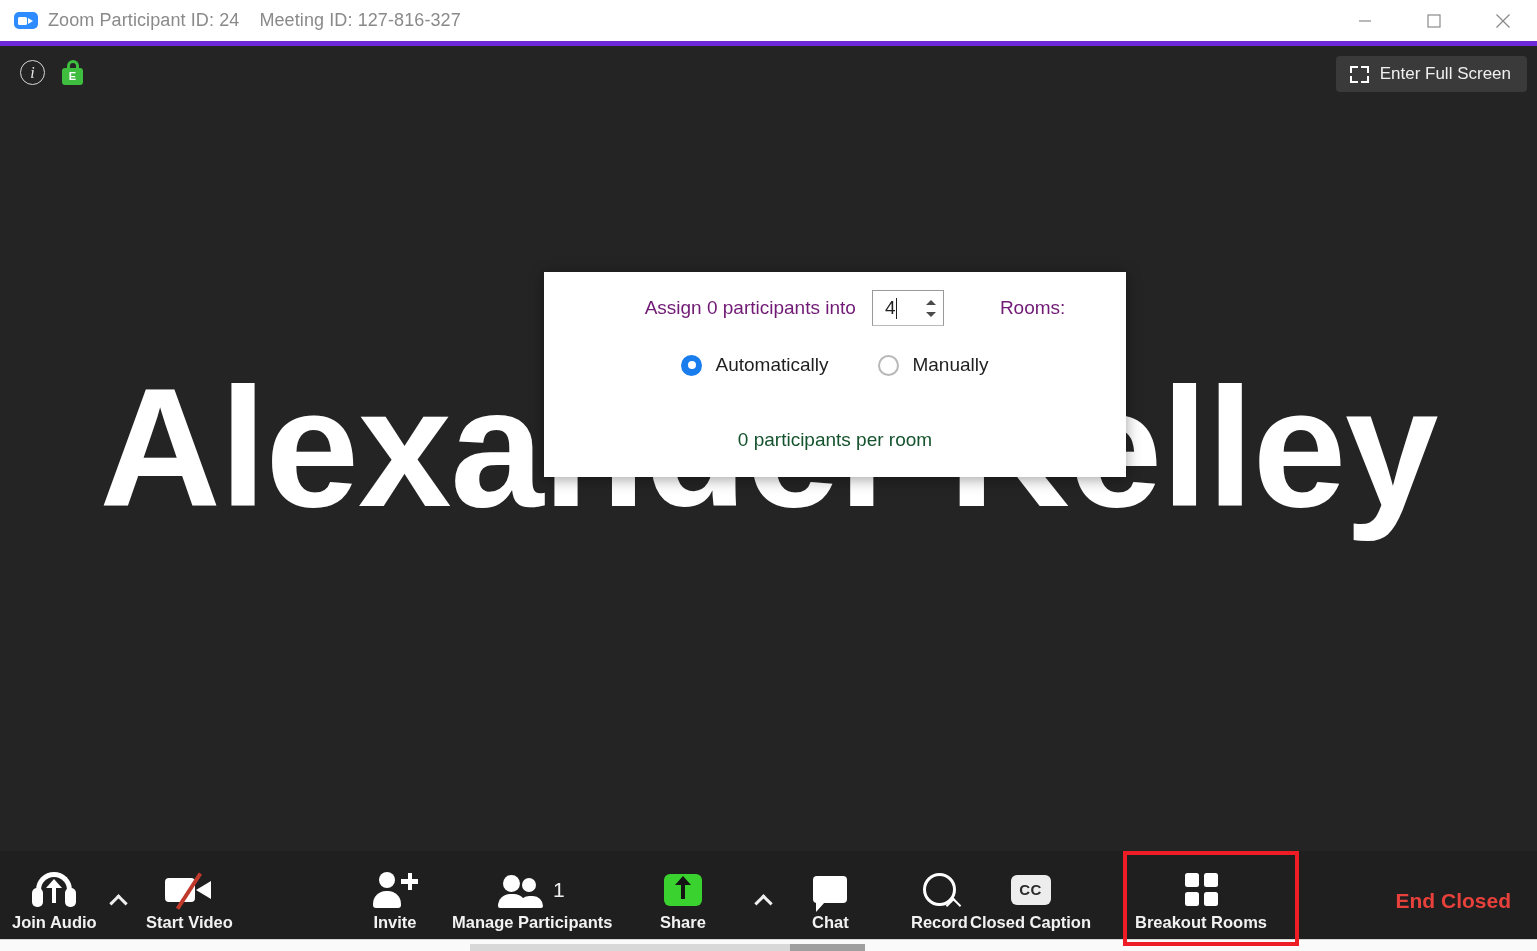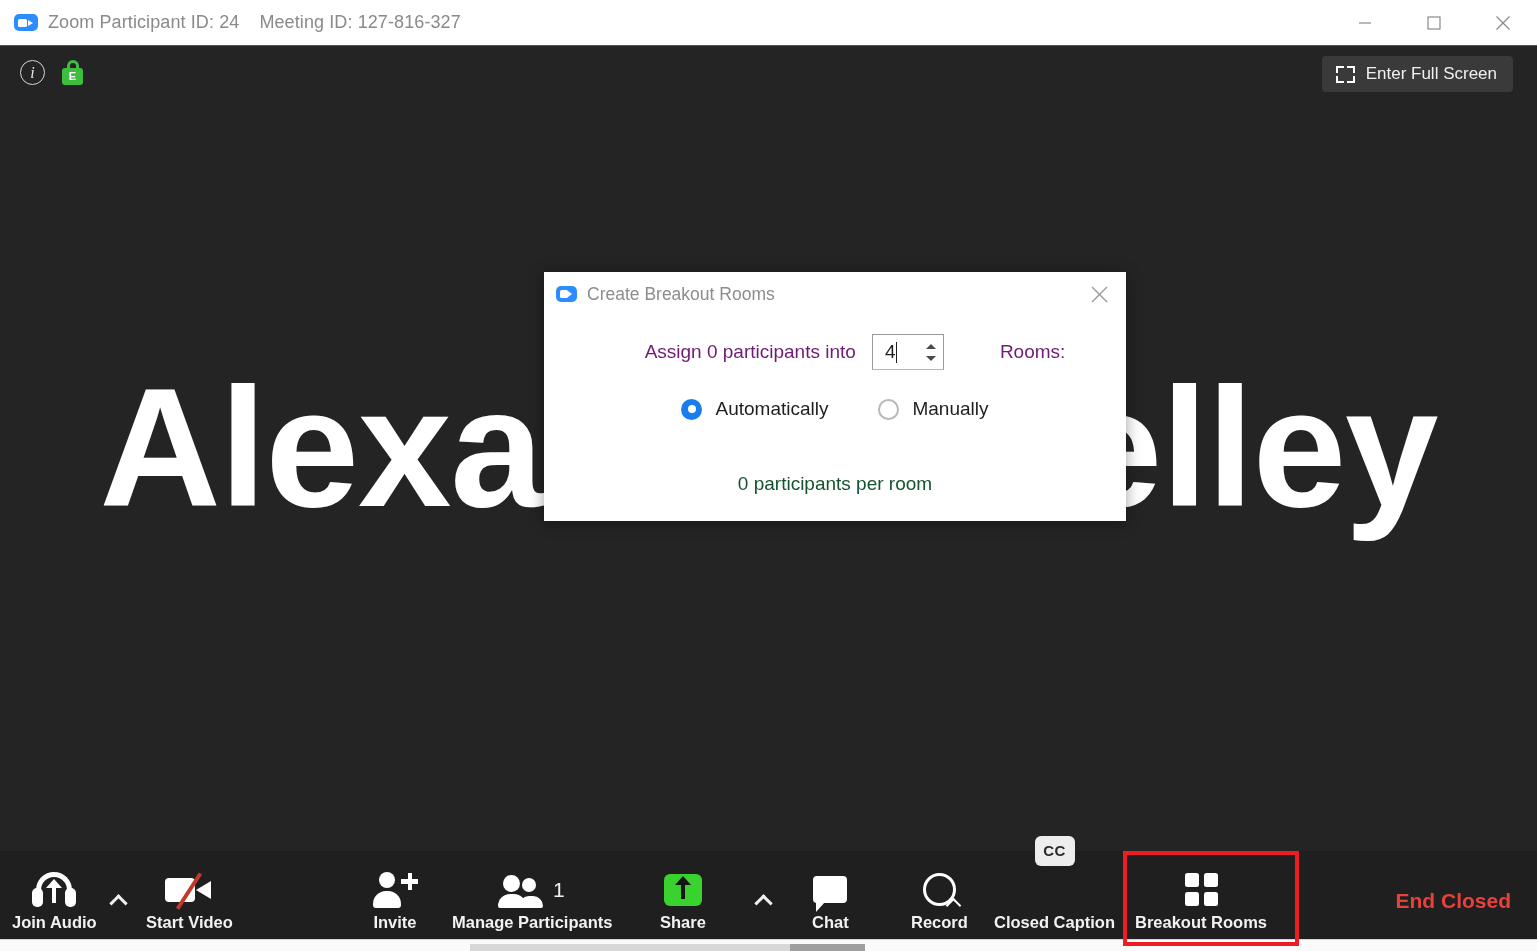--- a/index.html
+++ b/index.html
@@ -16,21 +16,21 @@
     height: 951px;
     background: #ffffff;
   }
 
   
   .titlebar {
     position: absolute;
     left: 0; top: 0;
     width: 1537px; height: 46px;
     background: #ffffff;
-    border-bottom: 1px solid #6d28d9;
+    border-bottom: 5px solid #6d28d9;
     display: flex;
     align-items: center;
   }
   .titlebar-left {
     display: flex;
     align-items: center;
     padding-left: 14px;
     gap: 10px;
     flex: 1;
   }
@@ -133,21 +133,21 @@
     width: 21px; height: 17px;
     background: #3fbd3f;
     border-radius: 3px;
     display: flex; align-items: center; justify-content: center;
     font-size: 11px; font-weight: bold; color: #ffffff;
     line-height: 1;
   }
 
   .fullscreen-btn {
     position: absolute;
-    right: 24px; top: 10px;
+    right: 10px; top: 10px;
     height: 36px;
     background: #3a3a3a;
     border-radius: 4px;
     display: flex;
     align-items: center;
     gap: 11px;
     padding: 0 16px 0 14px;
     z-index: 5;
     cursor: pointer;
   }
@@ -634,30 +634,20 @@
         <i class="tl"></i>
           <i class="tr"></i>
           <i class="bl"></i>
           <i class="br"></i>
       </span>
       <span class="fs-label">Enter Full Screen</span>
     </div>
   </div>
 
   <div class="modal">
-    <div class="modal-title">
-      <div class="zoom-logo"></div>
-      <span class="modal-title-text">Create Breakout Rooms</span>
-      <div class="modal-close">
-        <svg width="19" height="19" viewBox="0 0 19 19">
-            <line x1="2" y1="2" x2="17" y2="17" stroke="#9c9c9c" stroke-width="1.4"></line>
-            <line x1="17" y1="2" x2="2" y2="17" stroke="#9c9c9c" stroke-width="1.4"></line>
-          </svg>
-      </div>
-    </div>
 
     <div class="modal-body">
       <div class="assign-row">
         <span class="assign-label">Assign 0 participants into</span>
         <span class="spinner">
           <span class="spinner-value">
               <span>4</span>
               <span class="caret"></span>
             </span>
           <span class="spinner-arrows">
@@ -756,21 +746,21 @@
       <div class="tb-label">Chat</div>
     </div>
 
     <div class="tb-item" style="left:911px;">
       <div class="tb-icon">
         <div class="recordcircle"></div>
       </div>
       <div class="tb-label">Record</div>
     </div>
 
-    <div class="tb-item" style="left:994px;gap:39px;">
+    <div class="tb-item" style="left:970px;">
       <div class="tb-icon">
         <div class="ccbox">CC</div>
       </div>
       <div class="tb-label">Closed Caption</div>
     </div>
 
     <div class="tb-item" style="left:1135px;">
       <div class="tb-icon">
         <div class="grid4">
             <span></span>

